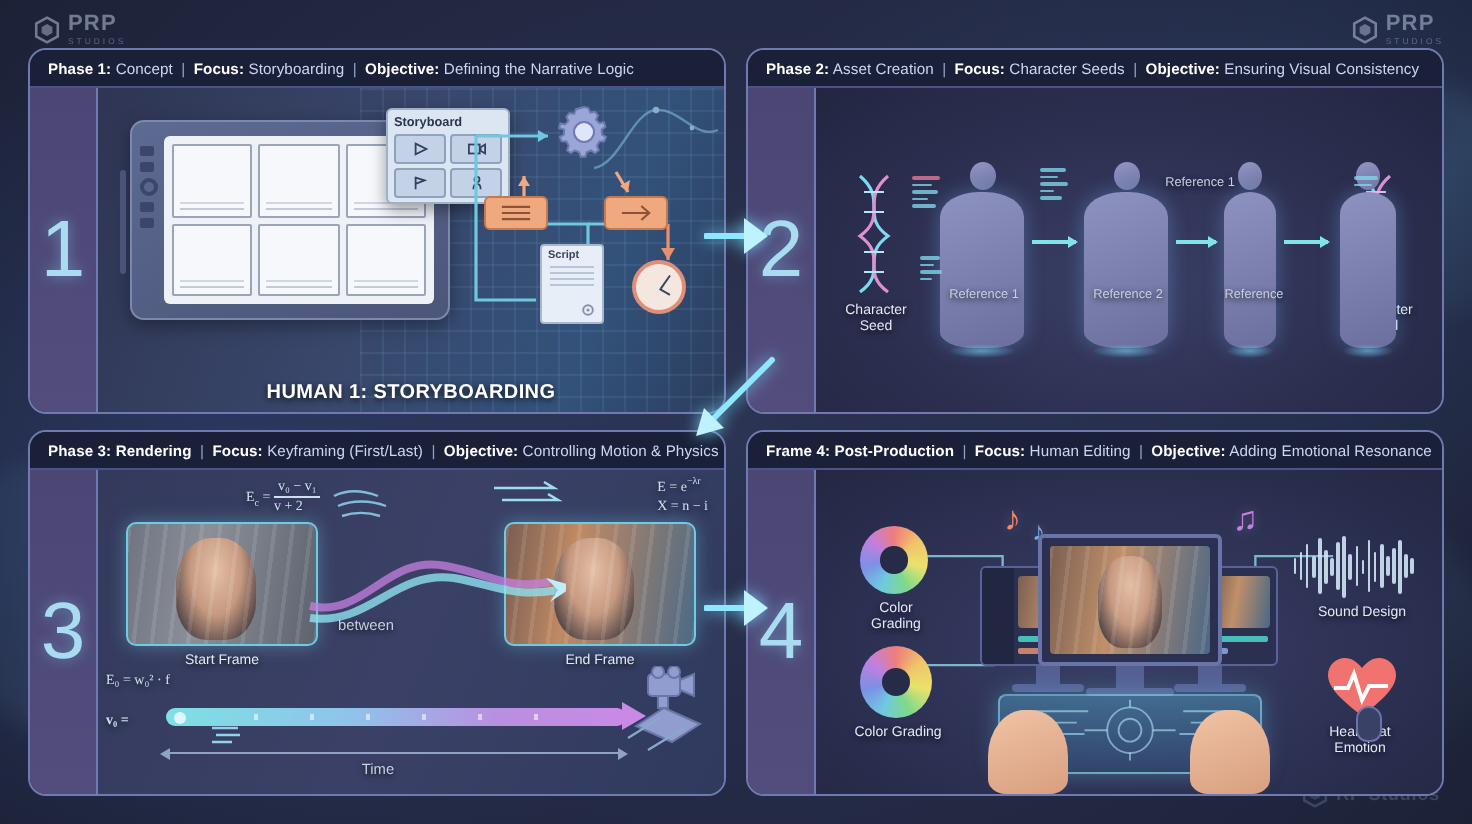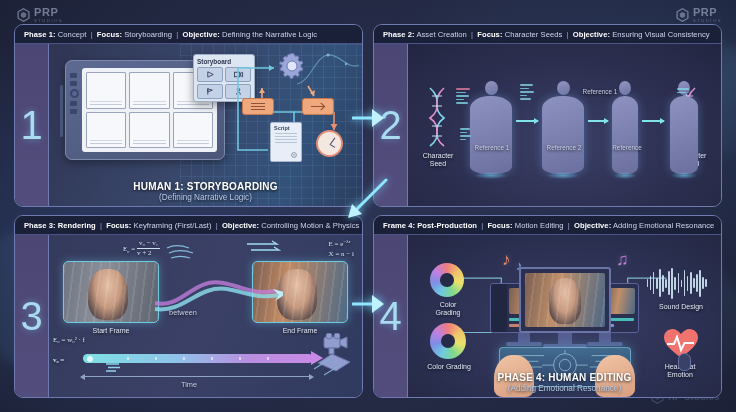--- a/index.html
+++ b/index.html
@@ -408,21 +408,20 @@
               <svg viewBox="0 0 10 10" style="position:absolute;right:3px;bottom:2px;width:8px;height:8px">
                 <circle cx="5" cy="5" r="3" fill="none" stroke="#8892aa" stroke-width="1.2"></circle>
                 <circle cx="5" cy="5" r="1" fill="#8892aa"></circle>
               </svg>
             </div>
             <div class="clock"></div>
           </div>
 
           <div class="caption">
             <div class="c1">HUMAN 1: STORYBOARDING</div>
-            <div class="c2">(Defining Narrative Logic)</div>
           </div>
         </div>
       </div>
     </div>
 
     <div class="panel">
       <div class="panel-head">
         <div class="ht">
           <b>Phase 2:</b>
           <span>Asset Creation</span>
@@ -620,21 +619,21 @@
       </div>
     </div>
 
     <div class="panel">
       <div class="panel-head">
         <div class="ht">
           <b>Frame 4:</b>
           <b>Post-Production</b>
           <span class="sep">|</span>
           <b>Focus:</b>
-          <span>Motion Editing</span>
+          <span>Human Editing</span>
           <span class="sep">|</span>
           <b>Objective:</b>
           <span>Adding Emotional Resonance</span>
         </div>
       </div>
       <div class="panel-body">
         <div class="numcol">
           <span>4</span>
         </div>
         <div class="scene sc4">
@@ -718,24 +717,20 @@
                   <circle cx="66" cy="18" r="6"></circle>
                 <path d="M8 8h36M8 14h30M8 20h34M94 8h30M98 14h28M92 20h32"></path>
                 <path d="M54 18h-12M78 18h12M66 6v-4M66 30v4"></path>
               </g>
             </svg>
           </div>
           <div class="hand" style="left:86px;"></div>
           <div class="hand" style="right:86px;"></div>
           <div class="mouse"></div>
 
-          <div class="caption">
-            <div class="c1">PHASE 4: HUMAN EDITING</div>
-            <div class="c2">(Adding Emotional Resonance)</div>
-          </div>
         </div>
       </div>
     </div>
   </div>
 
   <svg class="garrow" style="left:352px;top:104px;width:34px;height:28px;" viewBox="0 0 34 28">
     <path d="M1 14h22" stroke="#8fe7ff" stroke-width="3" fill="none" stroke-linecap="round"></path>
     <path d="M20 5l12 9-12 9z" fill="#bff2ff"></path>
   </svg>
   <svg class="garrow" style="left:346px;top:176px;width:44px;height:44px;" viewBox="0 0 44 44">

